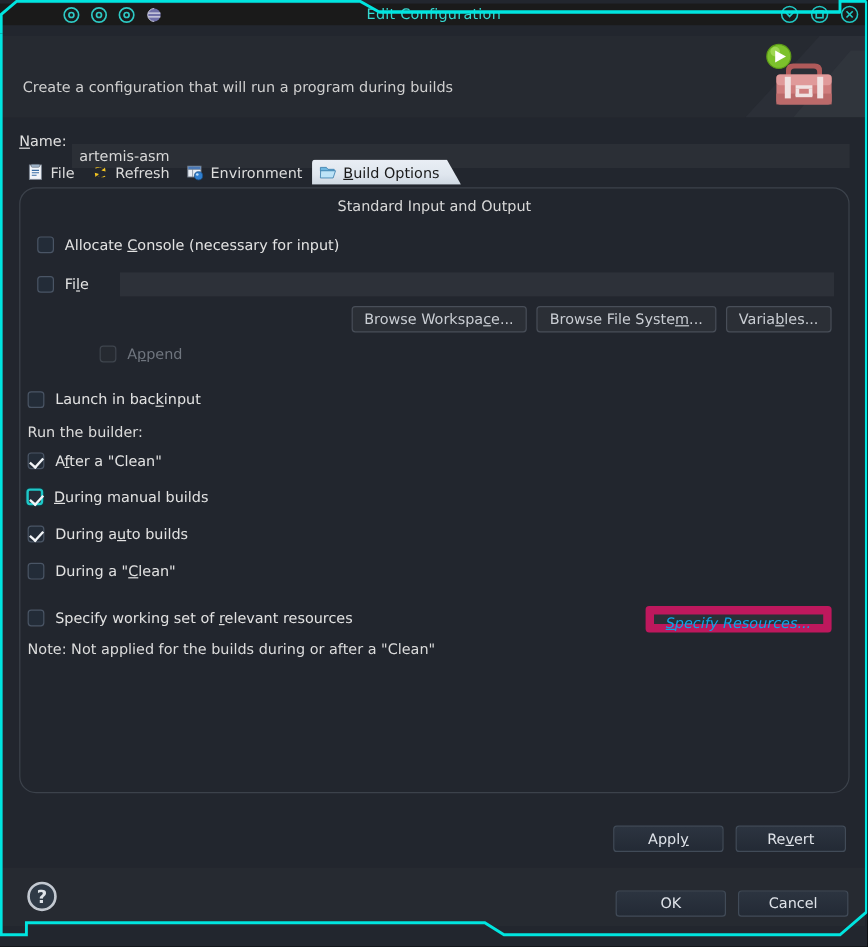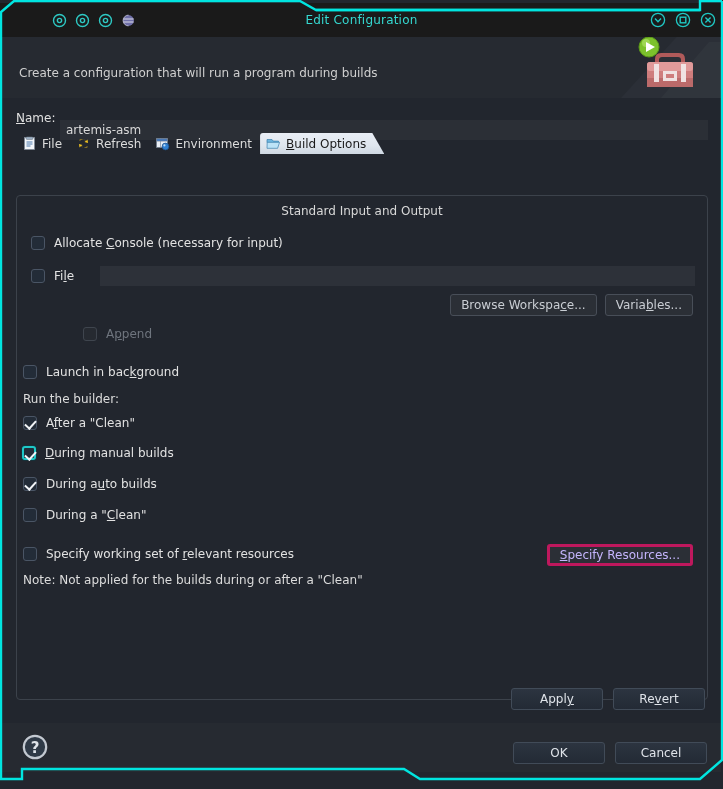--- a/index.html
+++ b/index.html
@@ -22,21 +22,21 @@
     position: absolute; left: 0; top: 0;
     width: 723px; height: 789px;
     pointer-events: none;
     z-index: 50;
   }
 
   
   #titlebar {
     position: absolute;
     left: 0; top: 3px;
-    width: 723px; height: 34px;
+    width: 723px; height: 18px;
     background: #1a1a1a;
     display: flex; align-items: center;
     z-index: 10;
     padding-left: 45px;
   }
   #titlebar-left {
     display: flex; align-items: center;
     gap: 6px; padding-left: 6px;
   }
   .tb-icon {
@@ -128,22 +128,21 @@
   }
   .tabicon { width: 15px; height: 15px; flex: none; display:inline-flex; }
   .u { text-decoration: underline; text-underline-offset: 1px; }
 
   
   #panel {
     position: absolute; left: 14px; top: 58px;
     width: 692px; height: 505px;
     background: #22262e;
     border: 1px solid #3c424b;
-    border-radius: 4px;
-    margin-top: 39px;
+    border-radius: 14px;
   }
   #panel-title {
     position: absolute; left: 0; top: 8px; width: 100%;
     text-align: center; color: #d8d8d8; font-size: 12px;
   }
 
   .row { position: absolute; display: flex; align-items: center; }
 
   
   .cb {
@@ -198,22 +197,23 @@
     cursor: default;
     white-space: nowrap;
   }
   .btn.flat {
     background: #2b2f36;
     border: 1px solid #484e58;
     color: #c9cdd3;
   }
   .btn.disabled {
     background: #2b2f36;
-    border: 3px solid #be185d;
-    color: #c4b5fd;
+    border: 7px solid #be185d;
+    color: #0ea5e9;
+    font-style: italic;
   }
 
   .plain-text { color: #dcdcdc; font-size: 12px; }
 
   
   #sep1 {
     position: absolute; left: 14px; top: 678px;
     width: 692px; height: 1px; background: #3a3f48;
   }
   #footer-btns-top {
@@ -381,31 +381,32 @@
       </div>
 
       <div class="row" style="left:14px; top:70px; width:664px;">
         <span class="cb"></span>
         <span class="cb-label" style="width:46px;"><span>Fi</span><span class="u">l</span><span>e</span></span>
         <input class="tfield" style="flex: 1 1 0%;" type="text" value="">
       </div>
 
       <div class="row" style="right:14px; top:98px; gap:8px;">
         <button class="btn flat"><span>Browse Workspa</span><span class="u">c</span><span>e...</span></button>
+        <button class="btn flat"><span>Browse File Syste</span><span class="u">m</span><span>...</span></button>
         <button class="btn flat"><span>Varia</span><span class="u">b</span><span>les...</span></button>
       </div>
 
       <div class="row" style="left:66px; top:131px;">
         <span class="cb disabled"></span>
         <span class="cb-label disabled"><span>A</span><span class="u">p</span><span>pend</span></span>
       </div>
 
       <div class="row" style="left:6px; top:169px;">
         <span class="cb"></span>
-        <span class="cb-label"><span>Launch in bac</span><span class="u">k</span><span>ground</span></span>
+        <span class="cb-label"><span>Launch in bac</span><span class="u">k</span><span>input</span></span>
       </div>
 
       <div class="row plain-text" style="left:6px; top:196px;">Run the builder:</div>
 
       <div class="row" style="left:6px; top:220px;">
         <span class="cb checked"></span>
         <span class="cb-label"><span>A</span><span class="u">f</span><span>ter a "Clean"</span></span>
       </div>
 
       <div class="row" style="left:5px; top:250px;">

